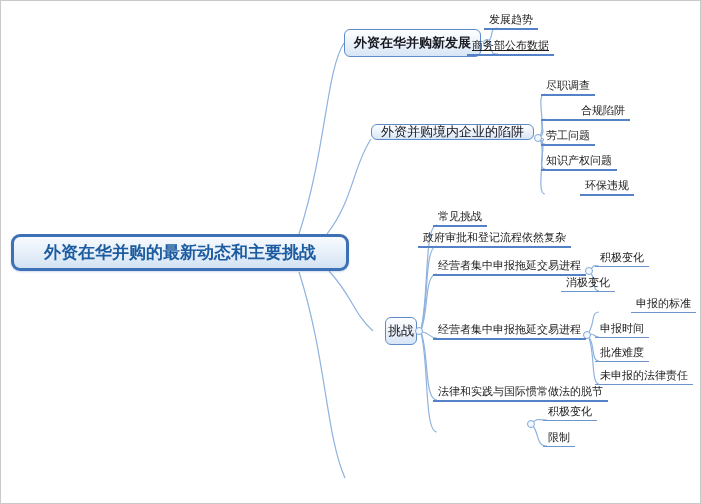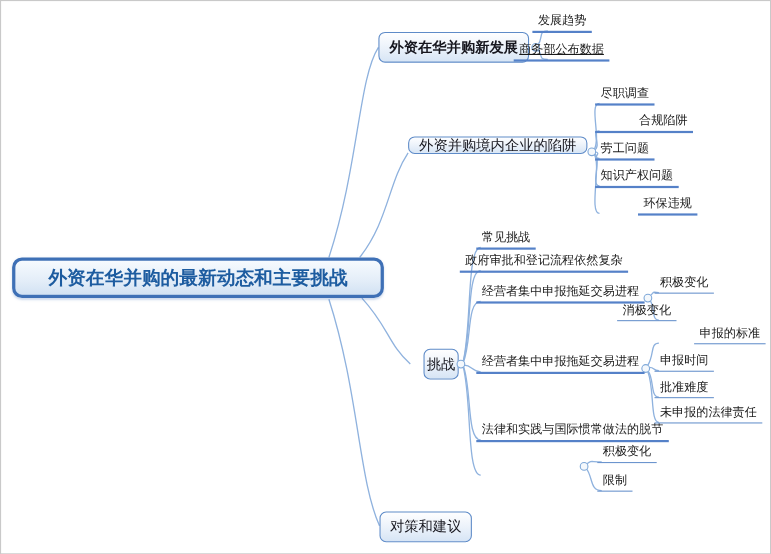--- a/index.html
+++ b/index.html
@@ -74,21 +74,20 @@
 
     <path d="M 532 421 C 538 417, 535 419, 546 419"></path>
     <path d="M 532 425 C 538 432, 535 445, 546 445"></path>
   </svg>
 
   <div class="root-box" style="left:10px;top:233px;width:338px;height:37px;">外资在华并购的最新动态和主要挑战</div>
 
   <div class="topic-box" style="left:343px;top:28px;width:137px;height:28px;font-weight:bold;">外资在华并购新发展</div>
   <div class="topic-box" style="left:370px;top:123px;width:163px;height:16px;">外资并购境内企业的陷阱</div>
   <div class="topic-box" style="left:384px;top:316px;width:32px;height:28px;">挑战</div>
-  <div class="topic-box" style="left:344px;top:464px;width:84px;height:28px;">对策和建议</div>
 
   <div class="toggle" style="left:482px;top:38px;"></div>
   <div class="toggle" style="left:533px;top:133px;"></div>
   <div class="toggle" style="left:414px;top:326px;"></div>
   <div class="toggle" style="left:584px;top:266px;"></div>
   <div class="toggle" style="left:582px;top:330px;"></div>
   <div class="toggle" style="left:526px;top:419px;"></div>
 
   <div class="leaf" style="left:483px;top:12px;">发展趋势</div>
   <div class="leaf" style="left:466px;top:38px;text-decoration:underline;">商务部公布数据</div>

